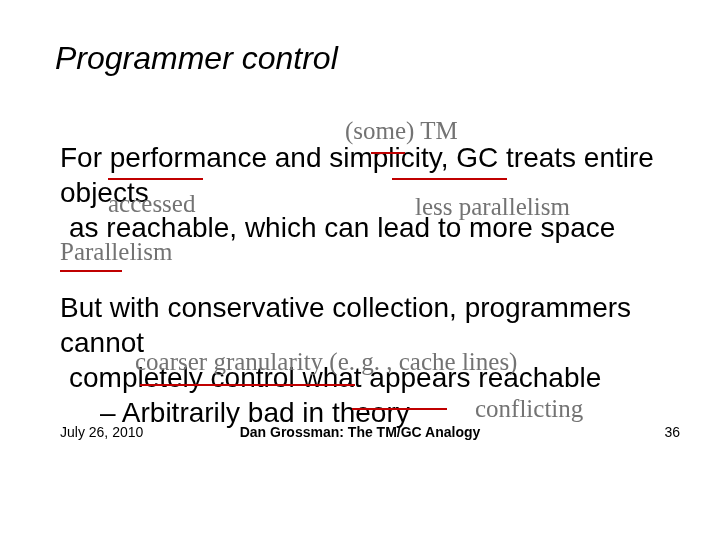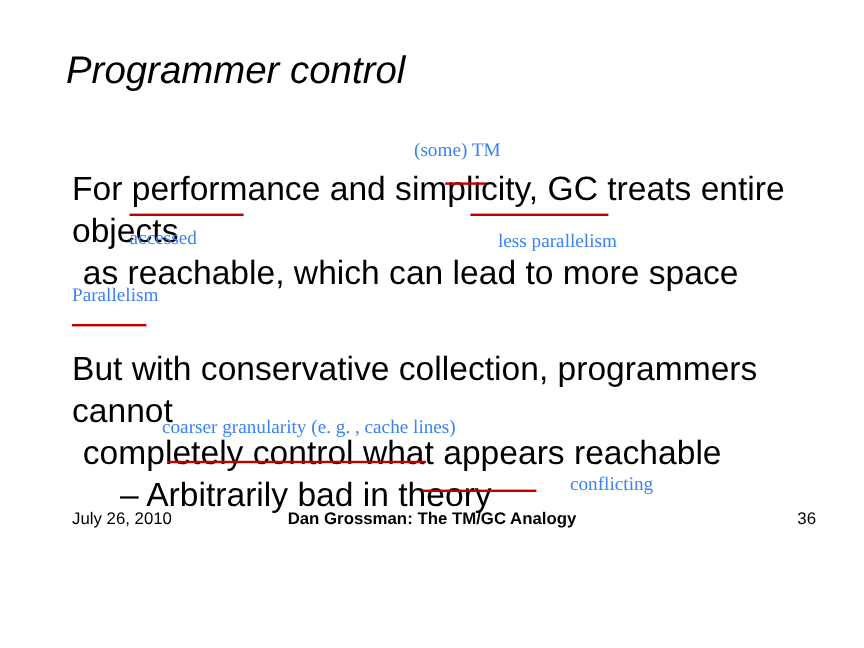--- a/index.html
+++ b/index.html
@@ -36,22 +36,22 @@
   }
   .para {
     margin-bottom: 20px;
     position: relative;
   }
   .indent1 { margin-left: 9px; }
   .indent2 { margin-left: 40px; }
   .ann {
     position: absolute;
     font-family: "Comic Sans MS", "Comic Sans", cursive;
-    color: #3b82f6;
-    font-size: 16px;
+    color: #737373;
+    font-size: 25px;
     white-space: nowrap;
   }
   .strike {
     position: absolute;
     height: 0;
     border-top: 2px solid #c00000;
   }
   .footer {
     position: absolute;
     bottom: 20px;

